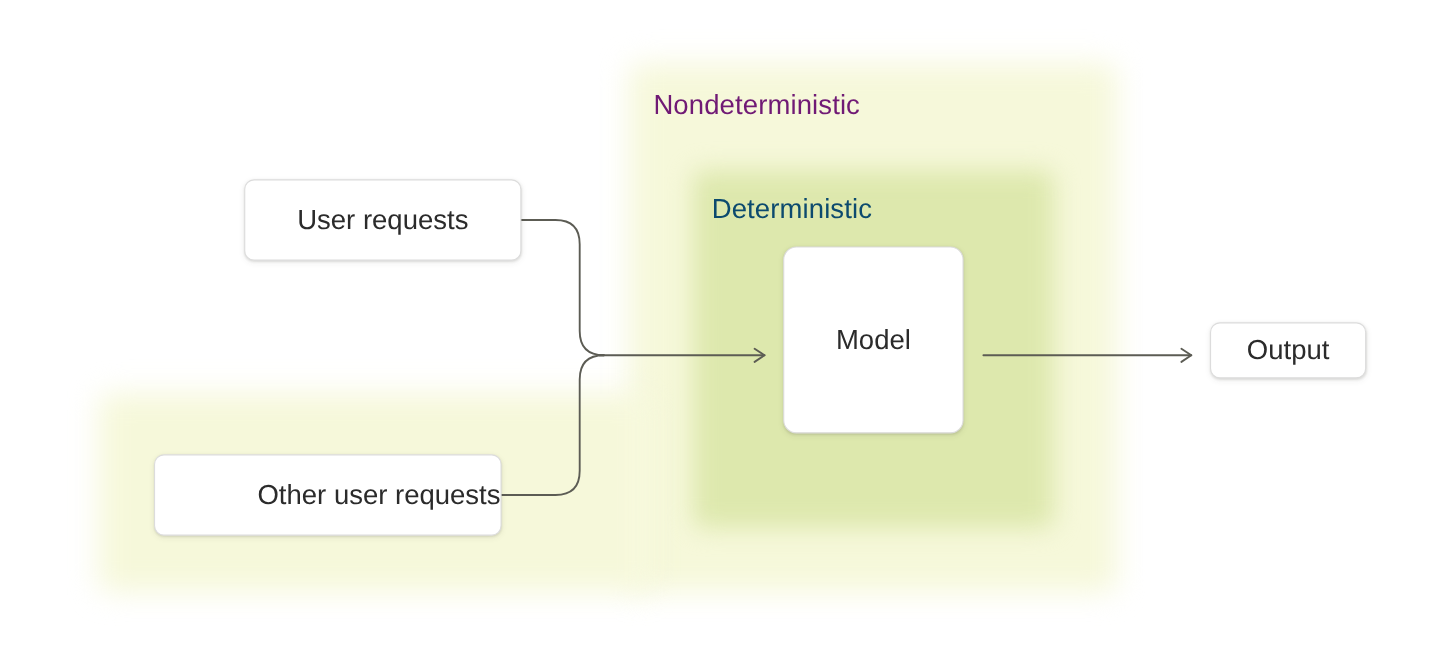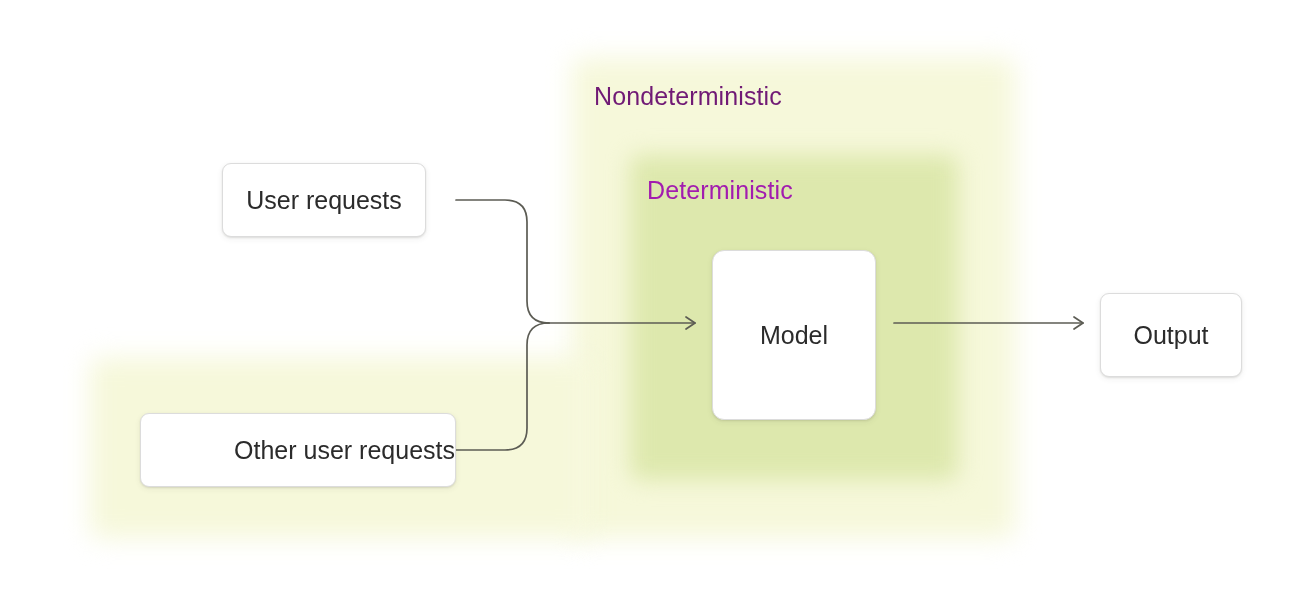--- a/index.html
+++ b/index.html
@@ -49,41 +49,41 @@
     line-height: 1;
     white-space: nowrap;
     letter-spacing: .1px;
   }
   #label-nd {
     left: 594px; top: 84px;
     color: #701a75;
   }
   #label-det {
     left: 647px; top: 178px;
-    color: #a21caf;
+    color: #0c4a6e;
   }
 
   
   .node {
     position: absolute;
     background: #ffffff;
     border: 1px solid #dcdcdc;
     border-radius: 9px;
     box-shadow: 0 1px 2px rgba(60,60,50,.13), 0 2px 6px rgba(60,60,50,.07);
     display: flex;
     align-items: center;
     justify-content: center;
     color: #2b2b2b;
     font-size: 25px;
     white-space: nowrap;
   }
-  #node-user      { left: 222px;  top: 163px; width: 204px; height: 74px; }
+  #node-user      { left: 222px;  top: 163px; width: 252px; height: 74px; }
   #node-other     { left: 140px;  top: 413px; width: 316px; height: 74px; justify-content: flex-end; }
-  #node-model     { left: 712px;  top: 250px; width: 164px; height: 170px; border-radius: 12px; }
-  #node-output    { left: 1100px; top: 293px; width: 142px; height: 84px; }
+  #node-model     { left: 712px;  top: 224px; width: 164px; height: 170px; border-radius: 12px; }
+  #node-output    { left: 1100px; top: 293px; width: 142px; height: 51px; }
 
   
   #wires {
     position: absolute;
     left: 0; top: 0;
     width: 1300px; height: 602px;
     overflow: visible;
   }
   .wire {
     fill: none;

